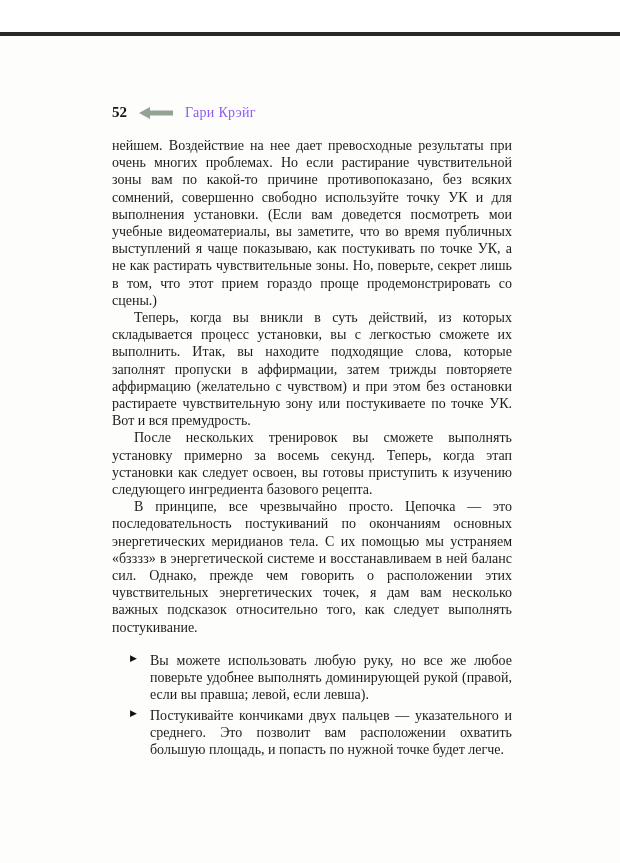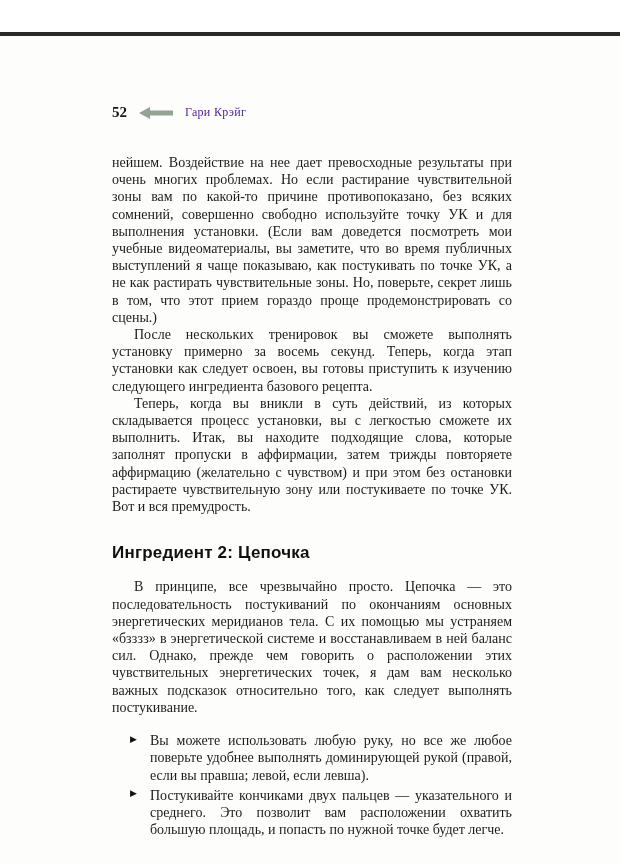--- a/index.html
+++ b/index.html
@@ -35,27 +35,27 @@
   .page-number {
     font-weight: bold;
     font-size: 15px;
     color: #161616;
   }
   .arrow-wrap {
     display: inline-flex;
     align-items: center;
   }
   .author {
-    font-size: 12px;
-    color: #4c1d95;
+    font-size: 14px;
+    color: #8b5cf6;
     letter-spacing: 0.3px;
   }
   .content {
     position: absolute;
-    top: 122px;
+    top: 105px;
     left: 112px;
     width: 400px;
     font-size: 14px;
     line-height: 17.2px;
     text-align: justify;
     hyphens: auto;
     -webkit-hyphens: auto;
   }
   .para {
     margin: 0;
@@ -113,24 +113,23 @@
     <span class="arrow-wrap">
       <svg width="34" height="12" viewBox="0 0 34 12" aria-hidden="true">
         <path d="M0 6 L11 0 L11 3.6 L34 3.6 L34 8.4 L11 8.4 L11 12 Z" fill="#93a393"></path>
       </svg>
     </span>
     <span class="author">Гари Крэйг</span>
   </header>
 
   <main class="content">
     <p class="para first">нейшем. Воздействие на нее дает превосходные результаты при очень многих проблемах. Но если растирание чувствительной зоны вам по какой-то причине противопоказано, без всяких сомнений, совершенно свободно используйте точку УК и для выполнения установки. (Если вам доведется посмотреть мои учебные видеоматериалы, вы заметите, что во время публичных выступлений я чаще показываю, как постукивать по точке УК, а не как растирать чувствительные зоны. Но, поверьте, секрет лишь в том, что этот прием гораздо проще продемонстрировать со сцены.)</p>
+    <p class="para">Теперь, когда вы вникли в суть действий, из которых складывается процесс установки, вы с легкостью сможете их выполнить. Итак, вы находите подходящие слова, которые заполнят пропуски в аффирмации, затем трижды повторяете аффирмацию (желательно с чувством) и при этом без остановки растираете чувствительную зону или постукиваете по точке УК. Вот и вся премудрость.</p>
     <p class="para">После нескольких тренировок вы сможете выполнять установку примерно за восемь секунд. Теперь, когда этап установки как следует освоен, вы готовы приступить к изучению следующего ингредиента базового рецепта.</p>
-    <p class="para">Теперь, когда вы вникли в суть действий, из которых складывается процесс установки, вы с легкостью сможете их выполнить. Итак, вы находите подходящие слова, которые заполнят пропуски в аффирмации, затем трижды повторяете аффирмацию (желательно с чувством) и при этом без остановки растираете чувствительную зону или постукиваете по точке УК. Вот и вся премудрость.</p>
 
-    <h2 class="heading">Ингредиент 2: Цепочка</h2>
 
     <p class="para">В принципе, все чрезвычайно просто. Цепочка — это последовательность постукиваний по окончаниям основных энергетических меридианов тела. С их помощью мы устраняем «бзззз» в энергетической системе и восстанавливаем в ней баланс сил. Однако, прежде чем говорить о расположении этих чувствительных энергетических точек, я дам вам несколько важных подсказок относительно того, как следует выполнять постукивание.</p>
 
     <ul class="bullets">
       <li>
         <span class="bullet-marker">▶</span>
         <span class="bullet-text">Вы можете использовать любую руку, но все же любое поверьте удобнее выполнять доминирующей рукой (правой, если вы правша; левой, если левша).</span>
       </li>
       <li>
         <span class="bullet-marker">▶</span>

